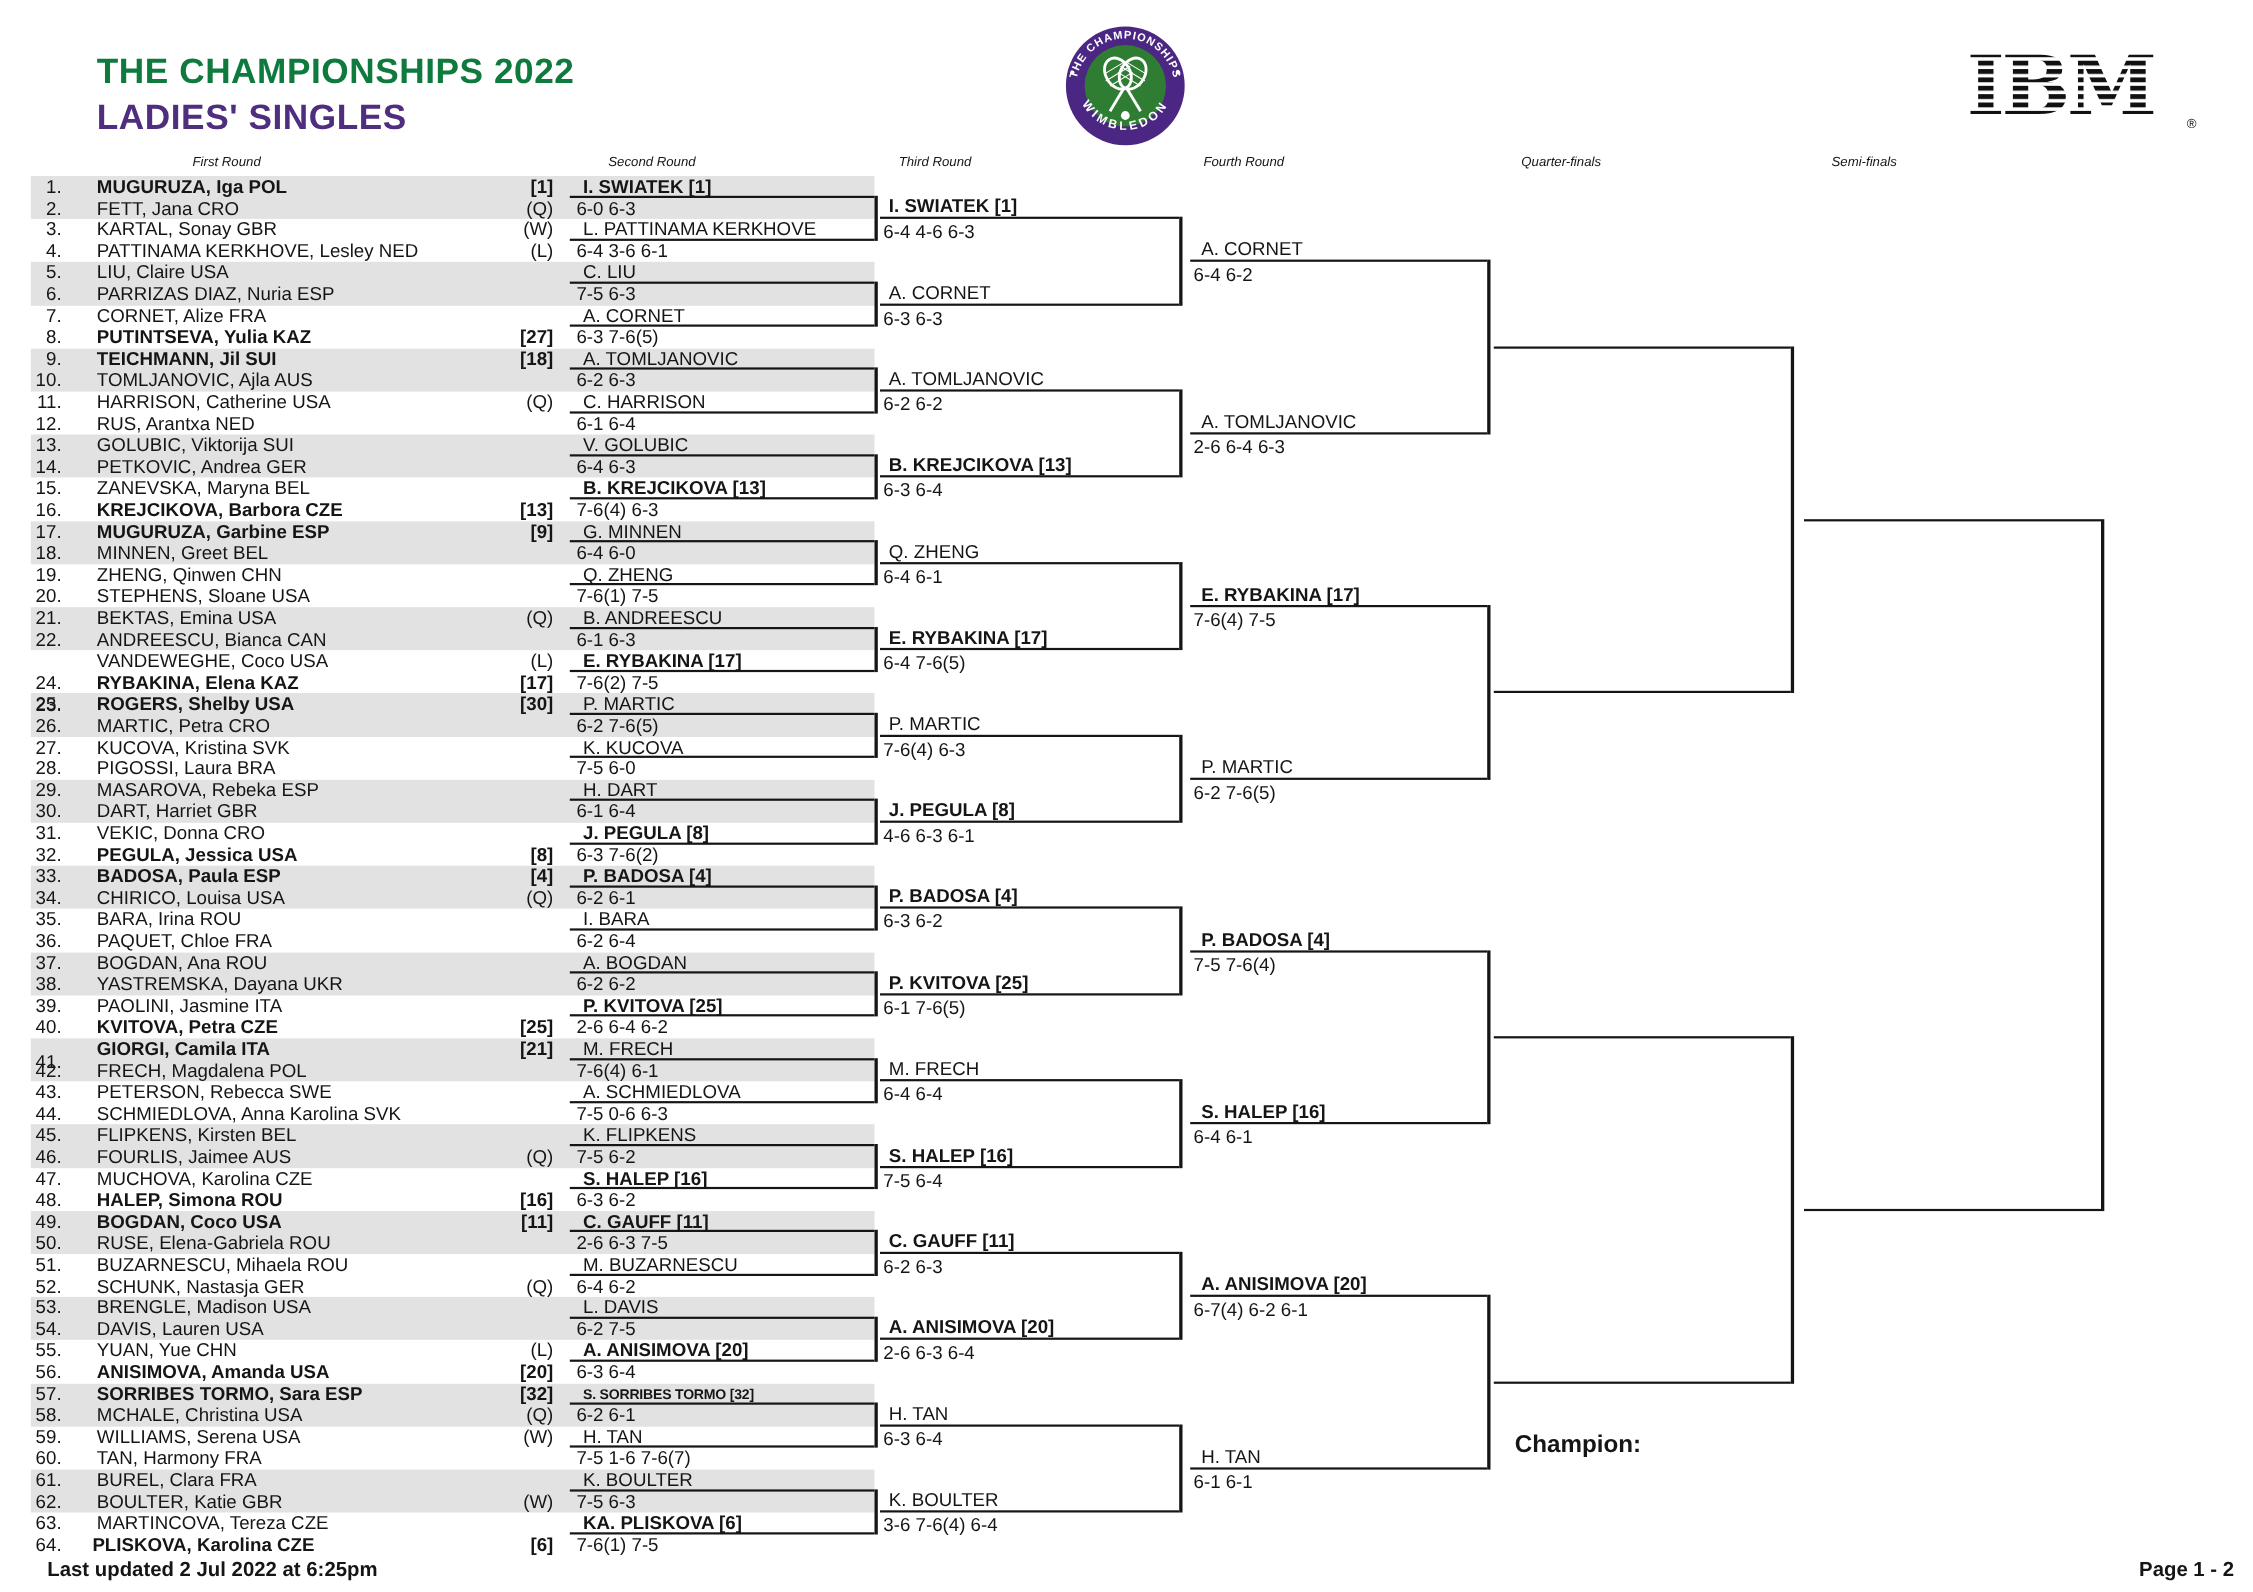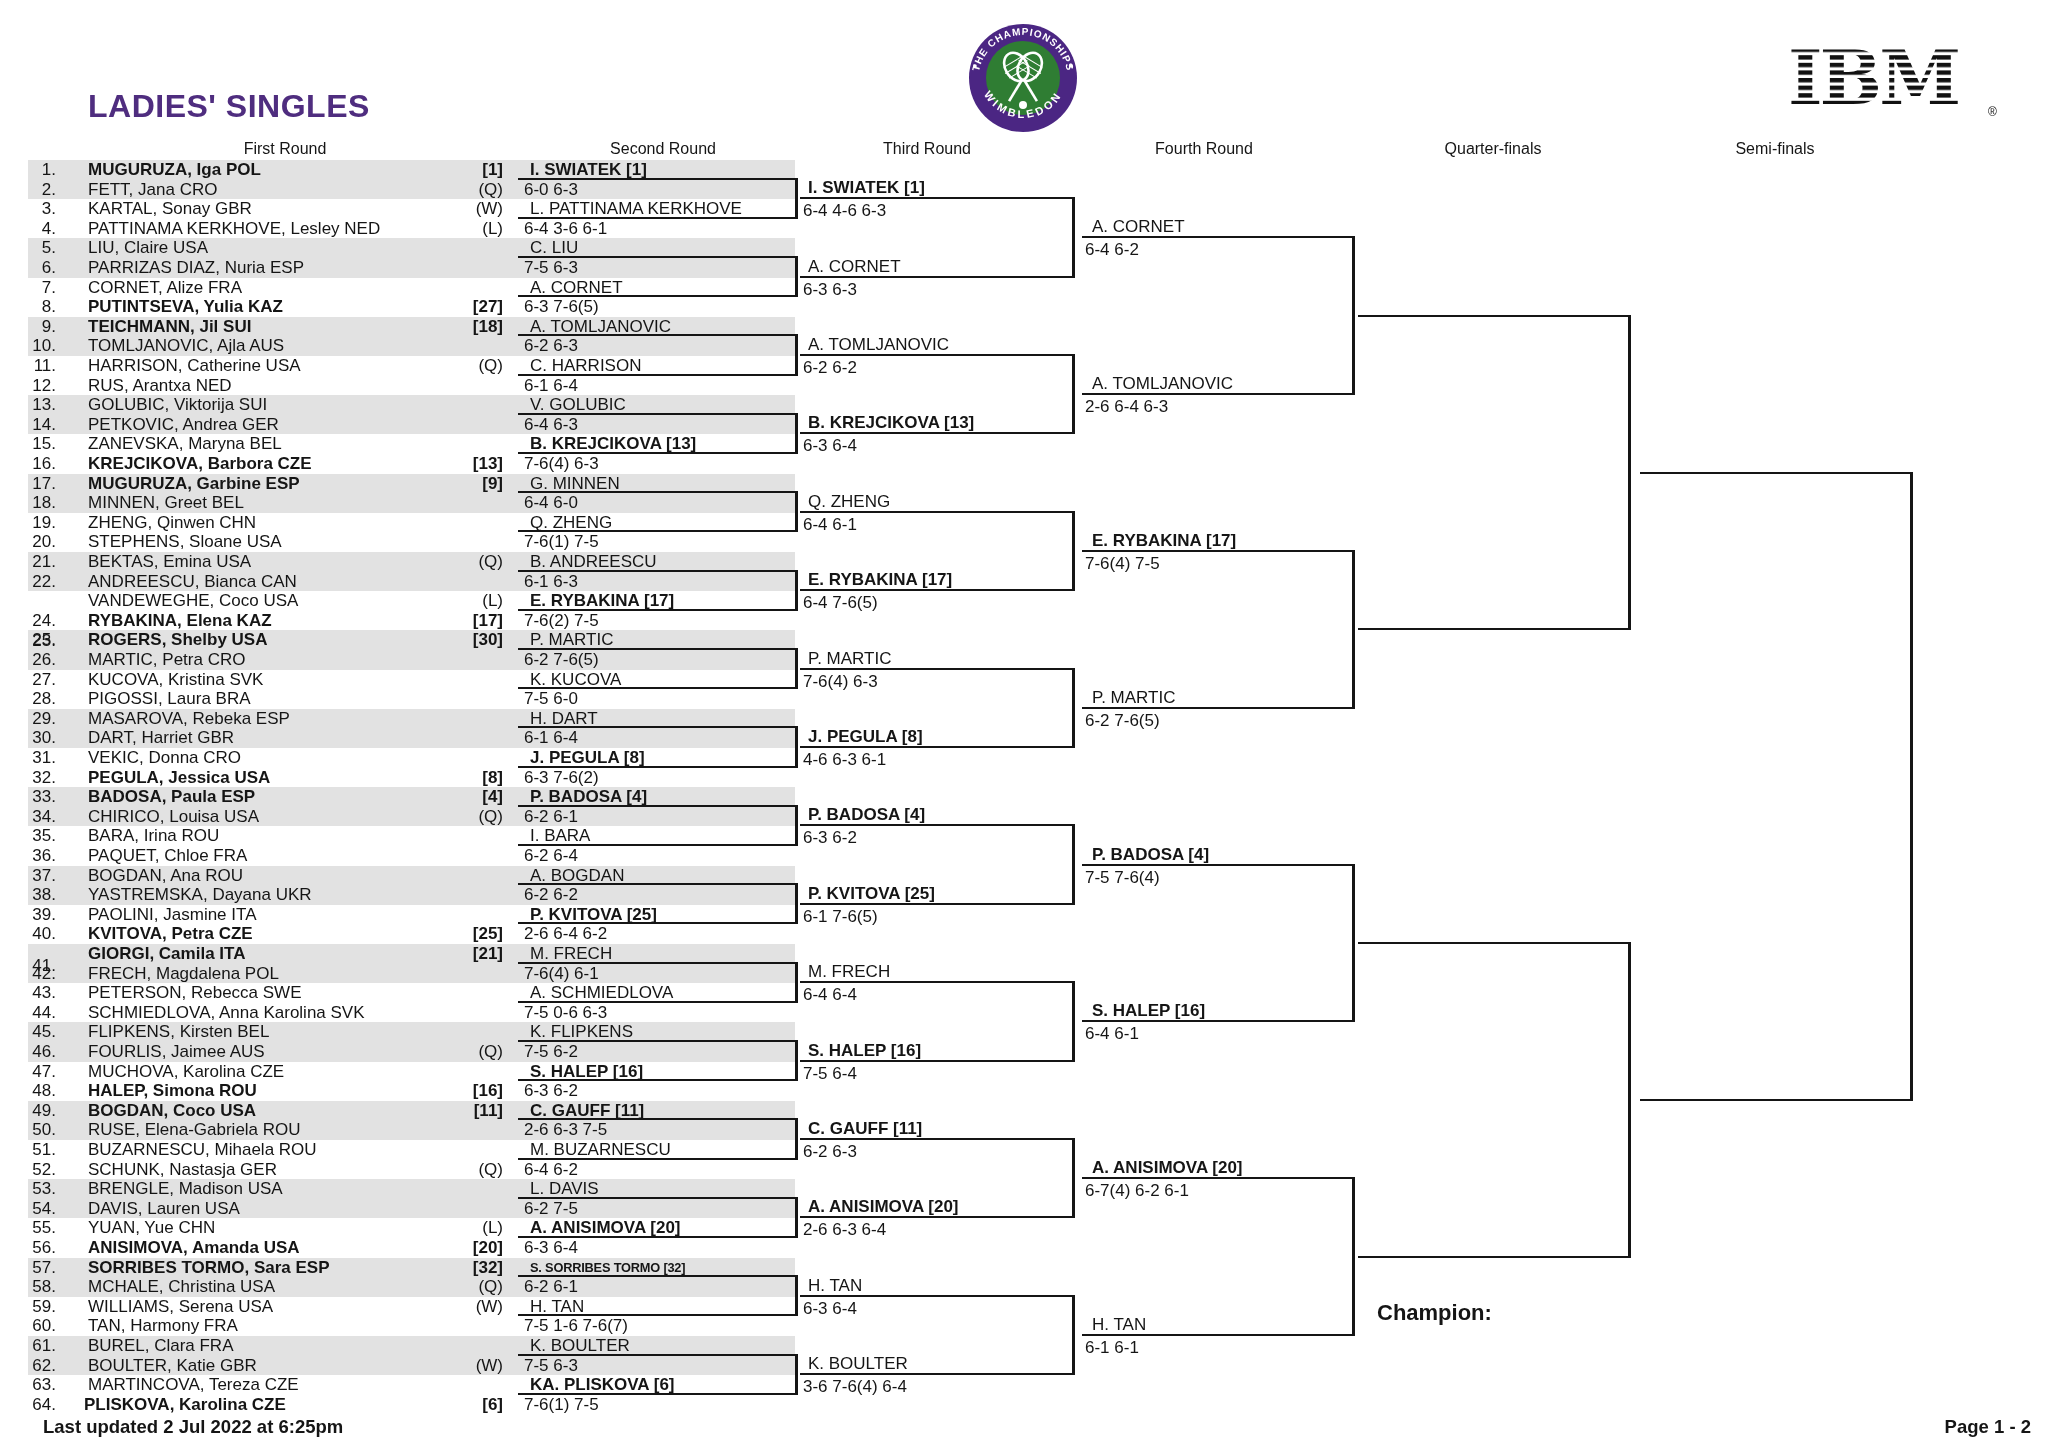--- a/index.html
+++ b/index.html
@@ -1,35 +1,36 @@
 <!DOCTYPE html>
 <html><head>
 <meta charset="utf-8">
 <style>
   html,body{margin:0;padding:0;background:#fff}
   .sheet{position:relative;width:2048px;height:1447px;background:#fff;overflow:hidden;
          font-family:"Liberation Sans",sans-serif;color:#151515}
   .title{position:absolute;left:88px;font-weight:bold;font-size:32px;letter-spacing:.5px;white-space:nowrap}
-  .rhead{position:absolute;top:140px;width:220px;text-align:center;font-size:16px;white-space:nowrap}
+  .rhead{position:absolute;top:140px;width:220px;text-align:left;font-style:italic;font-size:12px;white-space:nowrap}
   .stripe{position:absolute;background:#e2e2e2}
   .cell{position:absolute;font-size:17px;line-height:19.6px;white-space:nowrap}
   .right{text-align:right}
   .b{font-weight:bold}
   .small{font-size:12.8px;letter-spacing:-.2px}
   .hline{position:absolute;height:2px;background:#151515}
   .vline{position:absolute;width:3px;background:#151515}
   .champ{position:absolute;left:1377px;top:1300px;font-weight:bold;font-size:22px}
   .foot{position:absolute;font-weight:bold;font-size:18.5px;white-space:nowrap}
   svg{position:absolute}
 </style>
 </head>
 <body>
 
 <div class="sheet">
 
+  <div class="title" style="top:46px;color:#0e7a3d">THE CHAMPIONSHIPS 2022</div>
   <div class="title" style="top:88px;color:#4f2d7f">LADIES' SINGLES</div>
 
   <div class="rhead" style="left:175px">First Round</div>
   <div class="rhead" style="left:553px">Second Round</div>
   <div class="rhead" style="left:817px">Third Round</div>
   <div class="rhead" style="left:1094px">Fourth Round</div>
   <div class="rhead" style="left:1383px">Quarter-finals</div>
   <div class="rhead" style="left:1665px">Semi-finals</div>
 
   <svg style="left:967px;top:22px" width="112" height="112" viewBox="-56 -56 112 112">

